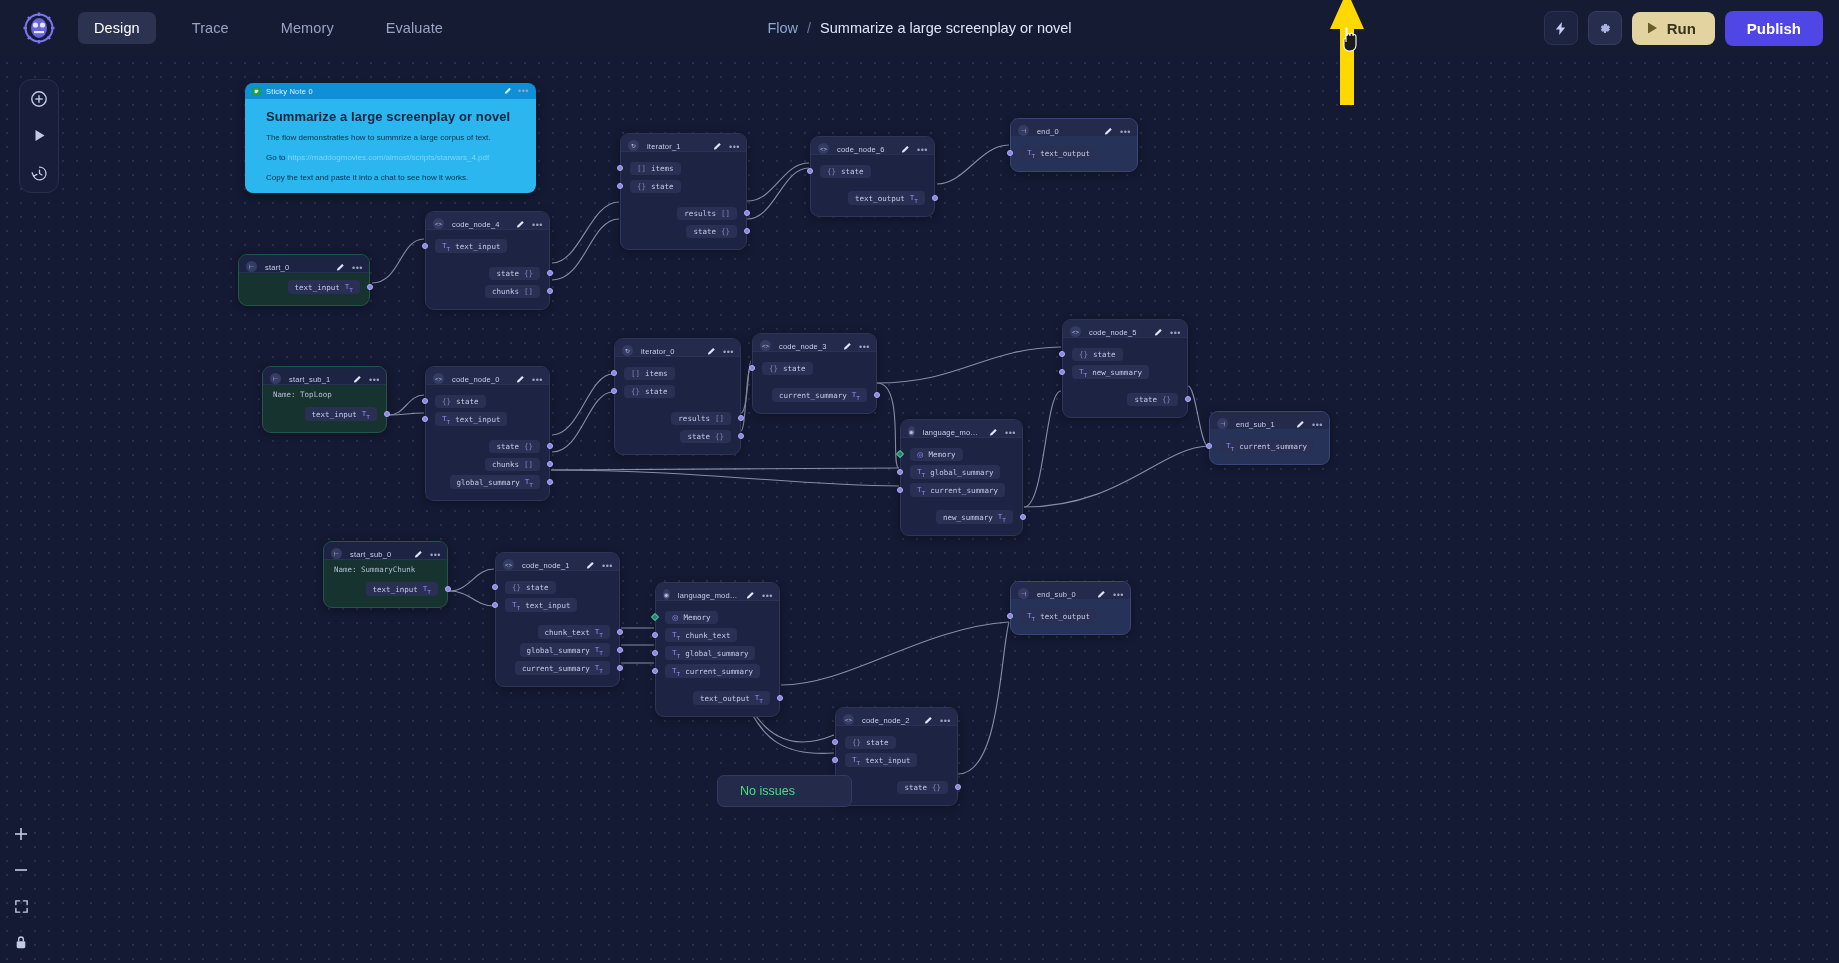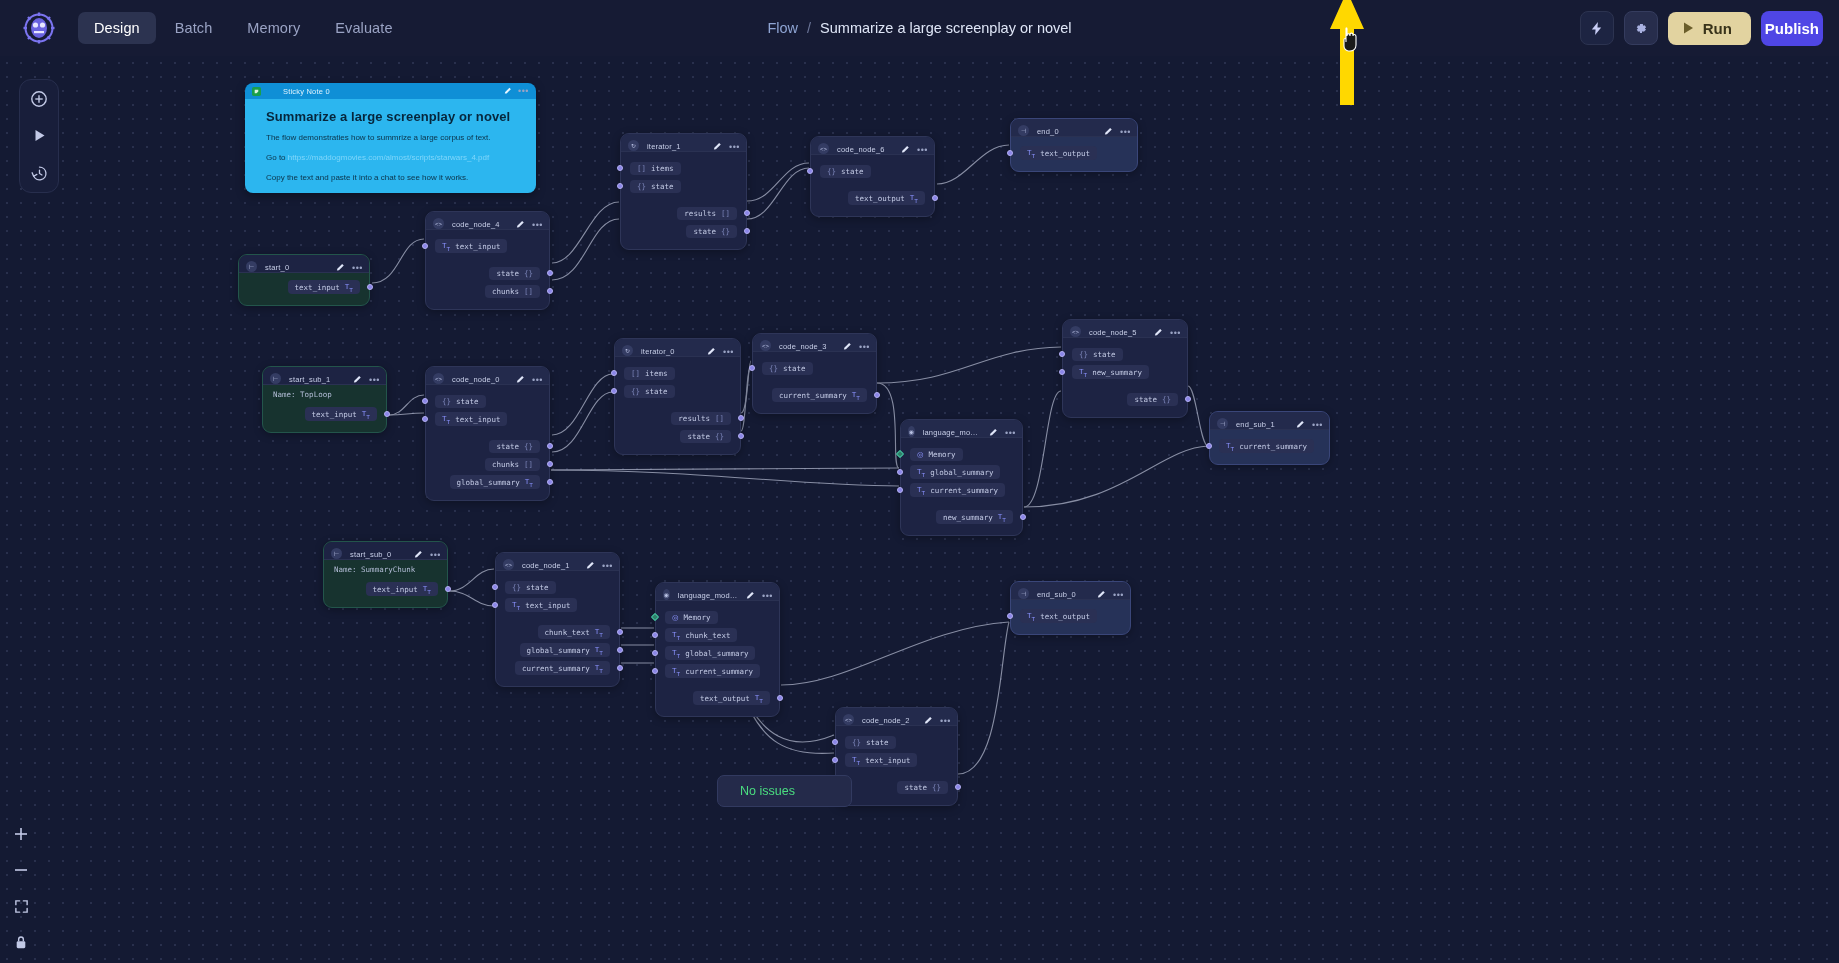--- a/index.html
+++ b/index.html
@@ -11,21 +11,21 @@
   }
 
   
   #topbar {
     position: absolute; left: 0; top: 0; width: 1839px; height: 56px;
     background: #161b34;
     display: flex; align-items: center;
     z-index: 40;
   }
   #logo { margin-left: 20px; width: 38px; height: 38px; display:flex; align-items:center; justify-content:center; }
-  .nav-tabs { display: flex; align-items: flex-start; margin-left: 20px; gap: 3px; }
+  .nav-tabs { display: flex; align-items: flex-start; margin-left: 20px; gap: 20px; }
   .nav-tab {
     font-size: 14.5px; color: #9aa3c4; padding: 8px 16px; border-radius: 7px;
     letter-spacing: .1px; cursor: pointer; white-space: nowrap;
   }
   .nav-tab.active { background: #2c3350; color: #ffffff; }
 
   #breadcrumb {
     position: absolute; left: 0; right: 0; top: 0; height: 56px;
     display: flex; align-items: center; justify-content: center;
     gap: 9px; pointer-events: none;
@@ -45,21 +45,21 @@
     cursor: pointer;
   }
   .icon-btn.dark { background: #272d4c; border-color: #353c5e; }
   .btn-run {
     display: flex; align-items: center; gap: 9px;
     background: #e2d3a0; color: #39331a; font-size: 15px; font-weight: 600;
     padding: 8px 19px 8px 15px; border-radius: 8px; cursor: pointer;
   }
   .btn-publish {
     background: #4f46e5; color: #fff; font-size: 15px; font-weight: 600;
-    padding: 9px 4px; border-radius: 8px; cursor: pointer;
+    padding: 9px 22px; border-radius: 8px; cursor: pointer;
   }
 
   
   #canvas {
     position: absolute; left: 0; top: 56px; width: 1839px; height: 907px;
     background-color: #141a33;
     background-image: radial-gradient(circle, #29304d 1px, transparent 1.1px);
     background-size: 14px 14px;
     overflow: hidden;
   }
@@ -81,21 +81,21 @@
   #zoom-toolbar .zt { width: 22px; height: 22px; display:flex; align-items:center; justify-content:center; cursor:pointer; color:#c2c9e2; }
 
   
   #sticky {
     position: absolute; left: 245px; top: 27px; width: 291px; height: 110px;
     border-radius: 8px; overflow: hidden;
     box-shadow: 0 3px 10px rgba(0,0,0,.35);
   }
   #sticky .sn-head {
     height: 16px; background: #0f8fd6; display: flex; align-items: center;
-    padding: 0 7px; gap: 22px;
+    padding: 0 7px; gap: 5px;
   }
   #sticky .sn-head .ttl { font-size: 7.5px; color: #dff2fd; letter-spacing:.2px; }
   #sticky .sn-head .sp { margin-left: auto; display:flex; gap:6px; align-items:center; }
   #sticky .sn-body { background: #2cb6ef; height: 94px; padding: 10px 12px 0 21px; }
   #sticky h2 { font-size: 13px; color: #06263c; font-weight: 700; margin-bottom: 9px; letter-spacing:.1px;}
   #sticky p { font-size: 8px; color: #0b3249; line-height: 1.35; margin-bottom: 9px; white-space: nowrap; overflow:hidden;}
   #sticky a { color: #7fd6fb; text-decoration: none; }
 
   
   .node {
@@ -182,21 +182,21 @@
       </g>
       <ellipse cx="17" cy="17" rx="8" ry="10" fill="#6a63e0"></ellipse>
       <circle cx="13.5" cy="14" r="2.6" fill="#e7e6ff"></circle>
       <circle cx="20.5" cy="14" r="2.6" fill="#e7e6ff"></circle>
       <rect x="12" y="20" width="10" height="2.2" fill="#e7e6ff"></rect>
     </svg>
   </div>
 
   <div class="nav-tabs">
     <div class="nav-tab active">Design</div>
-    <div class="nav-tab">Batch</div>
+    <div class="nav-tab">Trace</div>
     <div class="nav-tab">Memory</div>
     <div class="nav-tab">Evaluate</div>
   </div>
 
   <div id="breadcrumb">
     <span class="crumb">Flow</span>
     <span class="sep">/</span>
     <span class="crumb current">Summarize a large screenplay or novel</span>
   </div>
 

